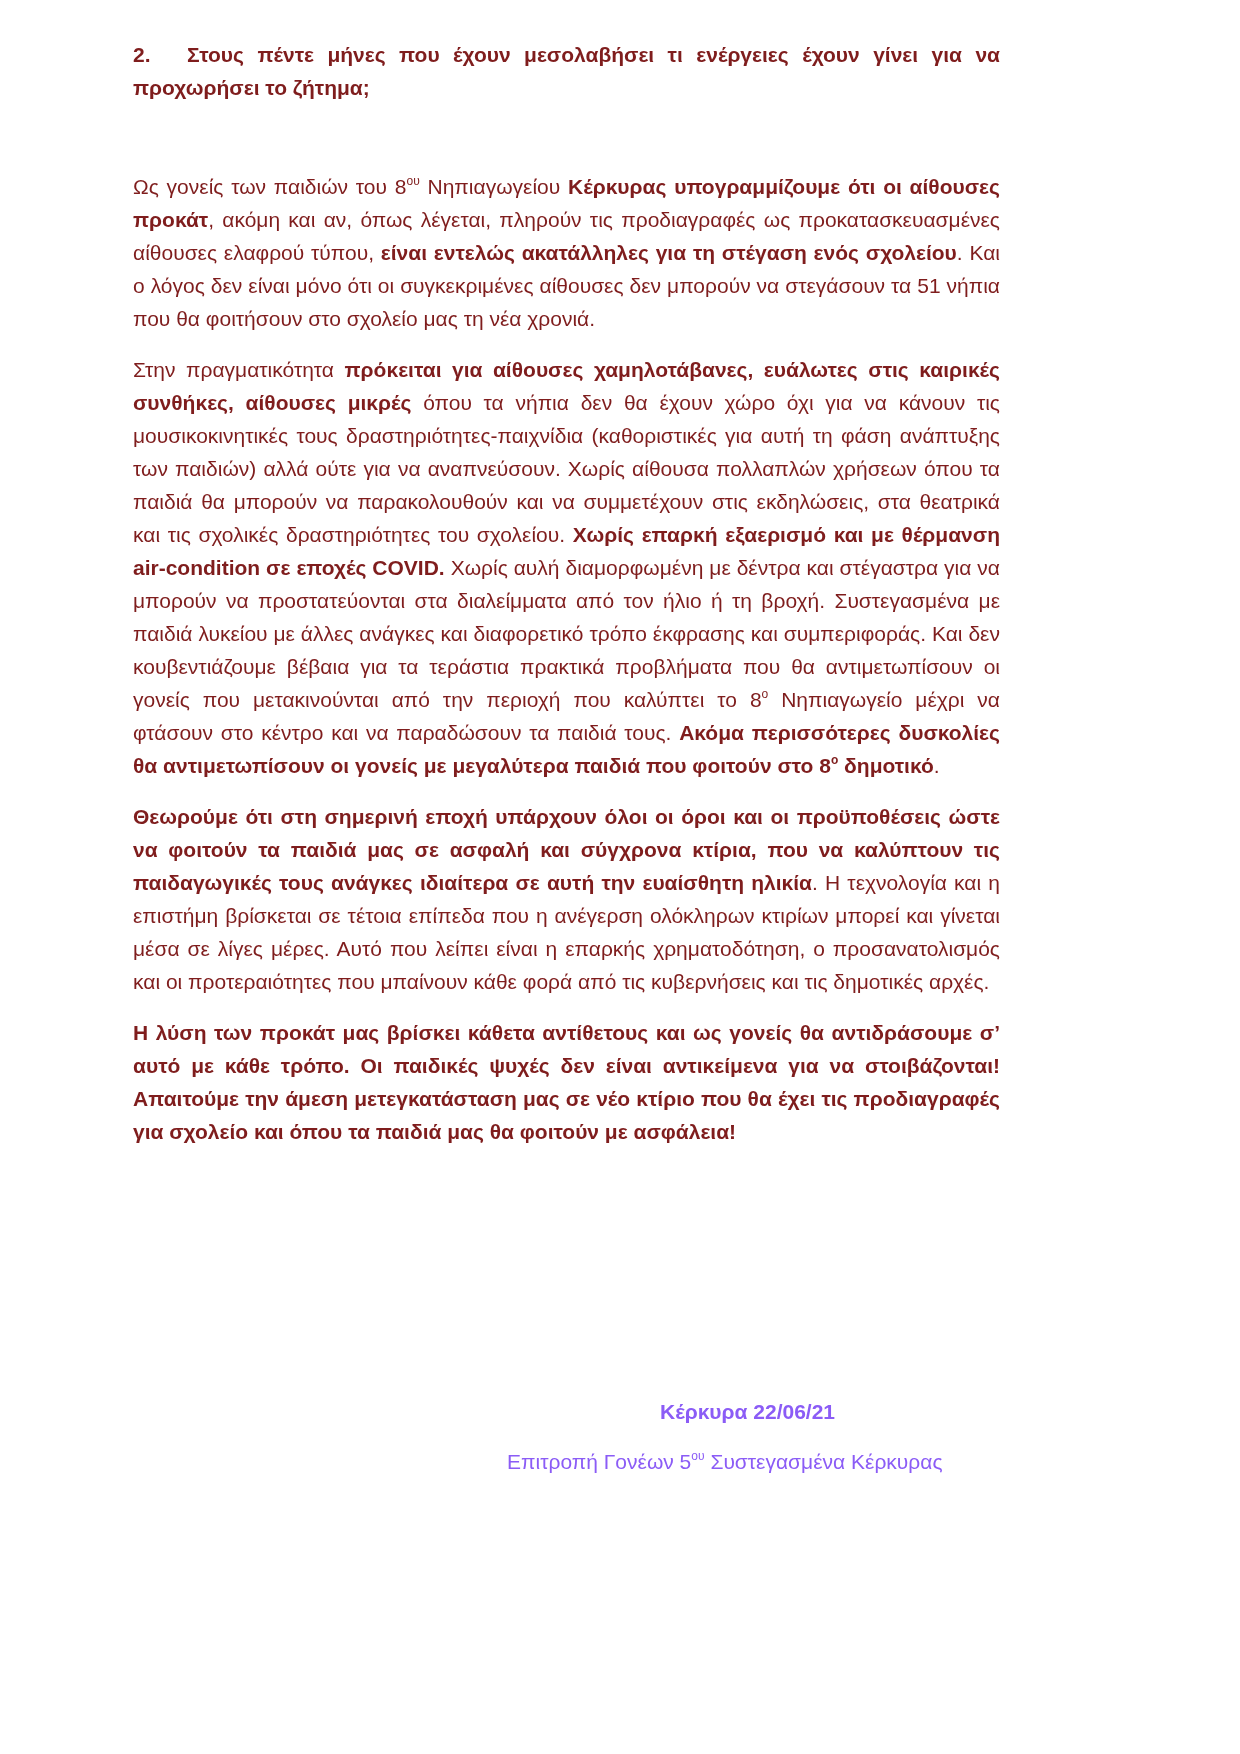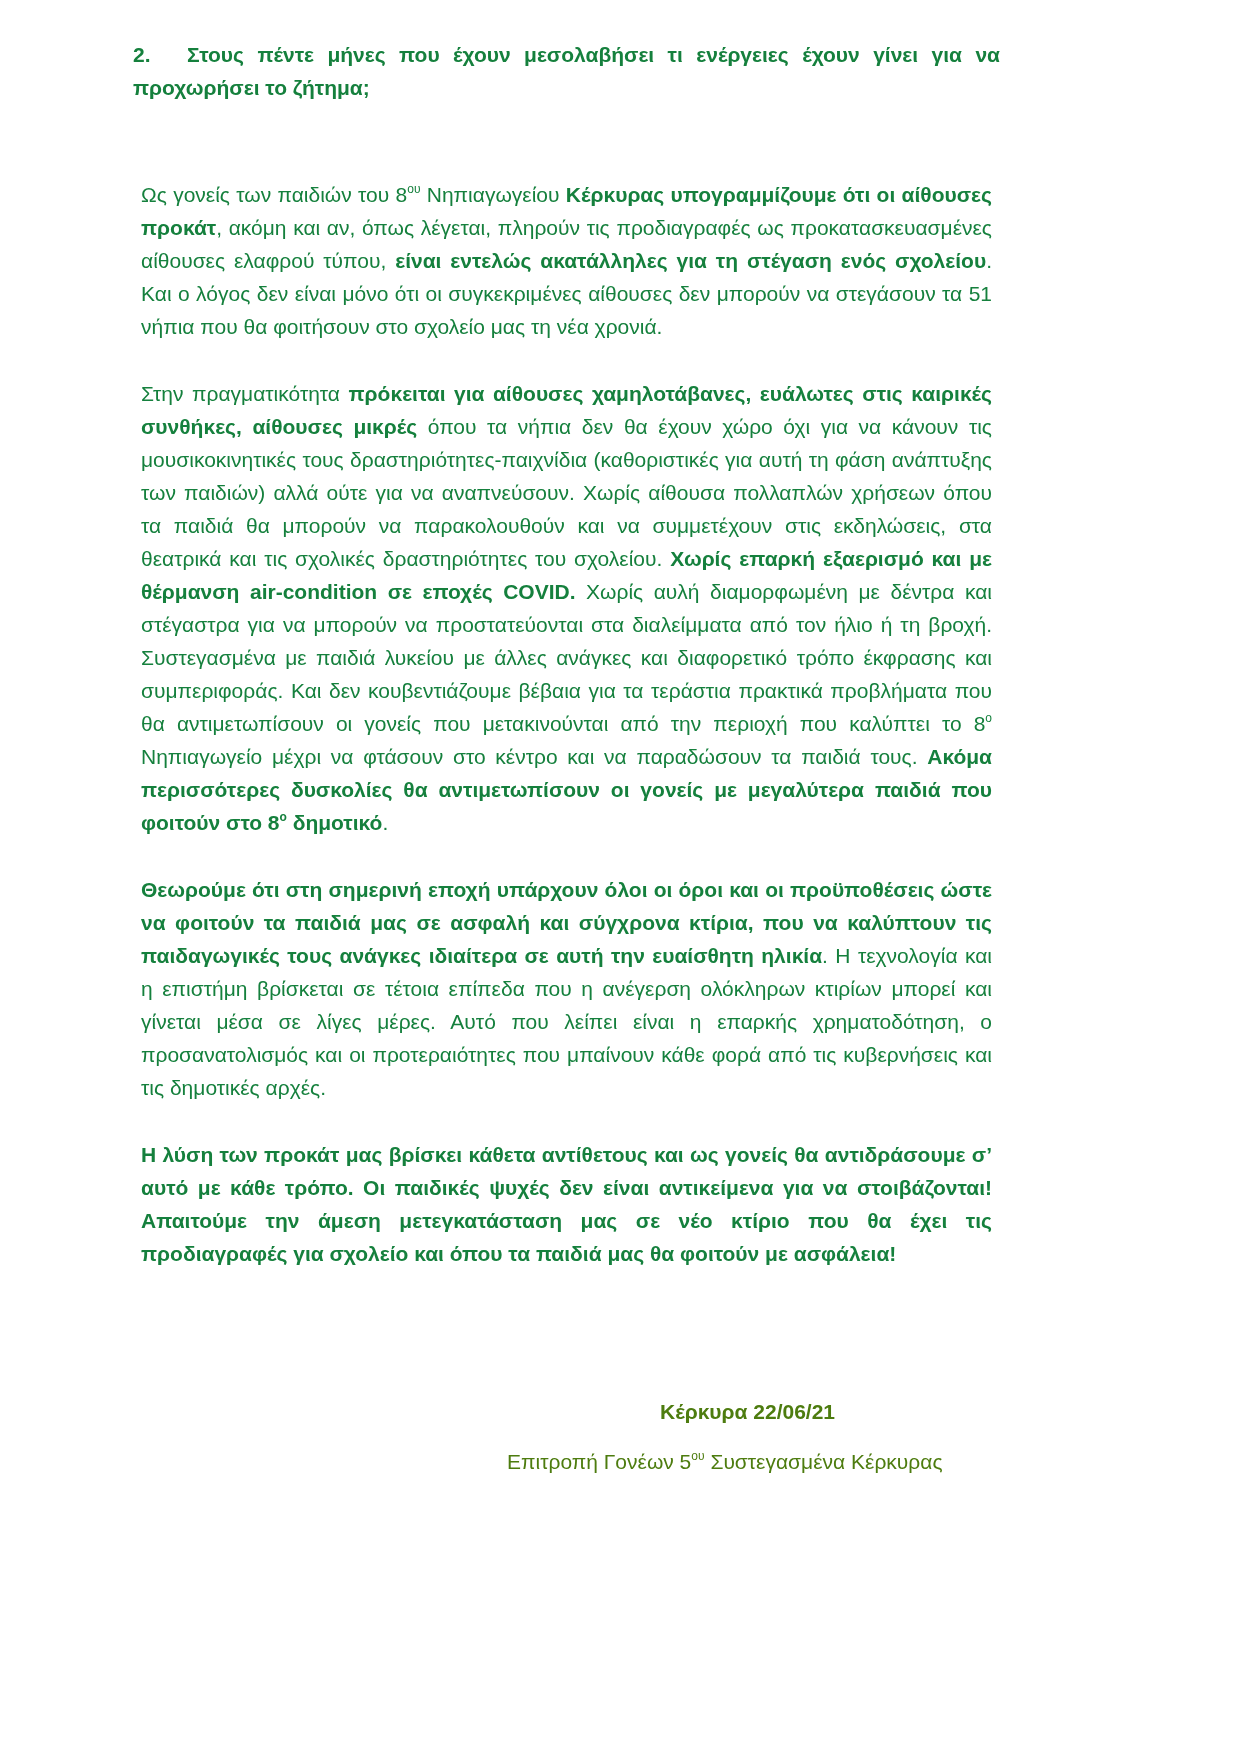--- a/index.html
+++ b/index.html
@@ -1,32 +1,32 @@
 <!DOCTYPE html>
 <html><head>
 <meta charset="utf-8">
 <style>
   html, body { margin: 0; padding: 0; background: #ffffff; }
   body { width: 1240px; height: 1754px; position: relative; overflow: hidden; }
   .page {
     position: absolute; left: 133px; top: 38px; width: 867px;
     font-family: "Liberation Sans", sans-serif;
-    font-size: 21px; line-height: 33px; color: #15803d;
+    font-size: 21px; line-height: 33px; color: #7f1d1d;
   }
   .justify { text-align: justify; text-align-last: left; }
   .item { font-weight: bold; }
   .item .num { display: inline-block; width: 54px; }
-  p { margin: 8px; }
+  p { margin: 0; }
   .gap-big { height: 66px; }
   .gap { height: 18px; }
   b { font-weight: bold; }
   sup { font-size: 12px; line-height: 0; vertical-align: 9px; }
   .sig {
     position: absolute; font-family: "Liberation Sans", sans-serif;
-    font-size: 21px; line-height: 30px; color: #4d7c0f;
+    font-size: 21px; line-height: 30px; color: #8b5cf6;
   }
   .sig-date { left: 660px; top: 1397px; font-weight: bold; }
   .sig-committee { left: 507px; top: 1447px; }
 </style>
 </head>
 <body>
 
 <div class="page">
   <div class="item justify">
     <span class="num">2.</span><span>Στους πέντε μήνες που έχουν μεσολαβήσει τι ενέργειες έχουν γίνει για να προχωρήσει το ζήτημα;</span>

